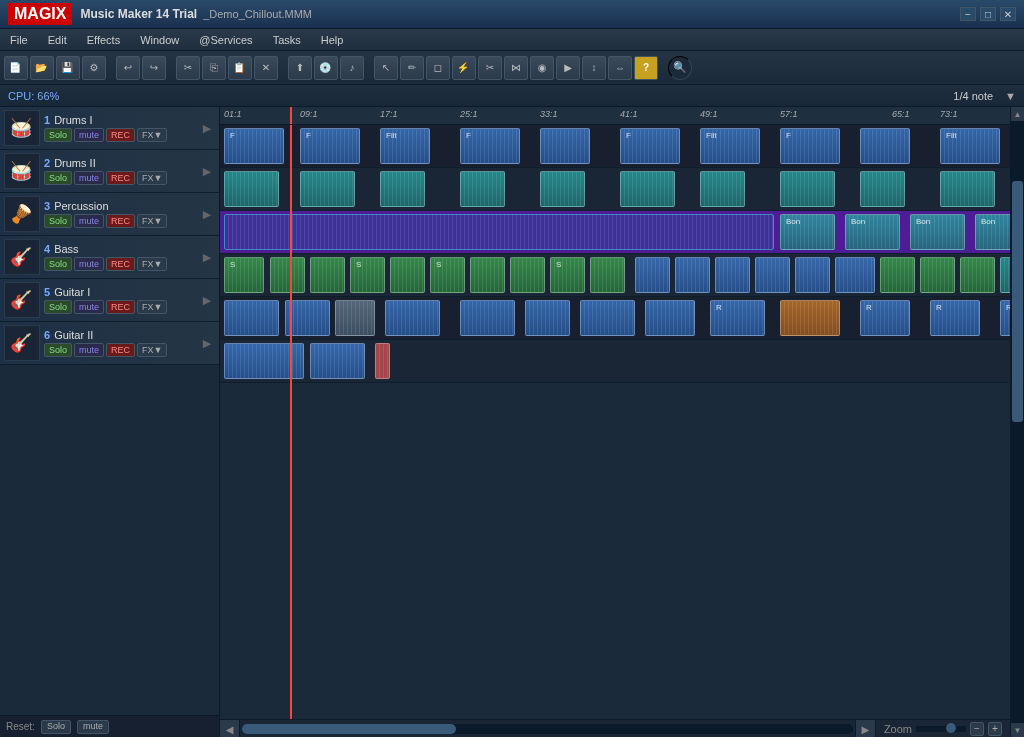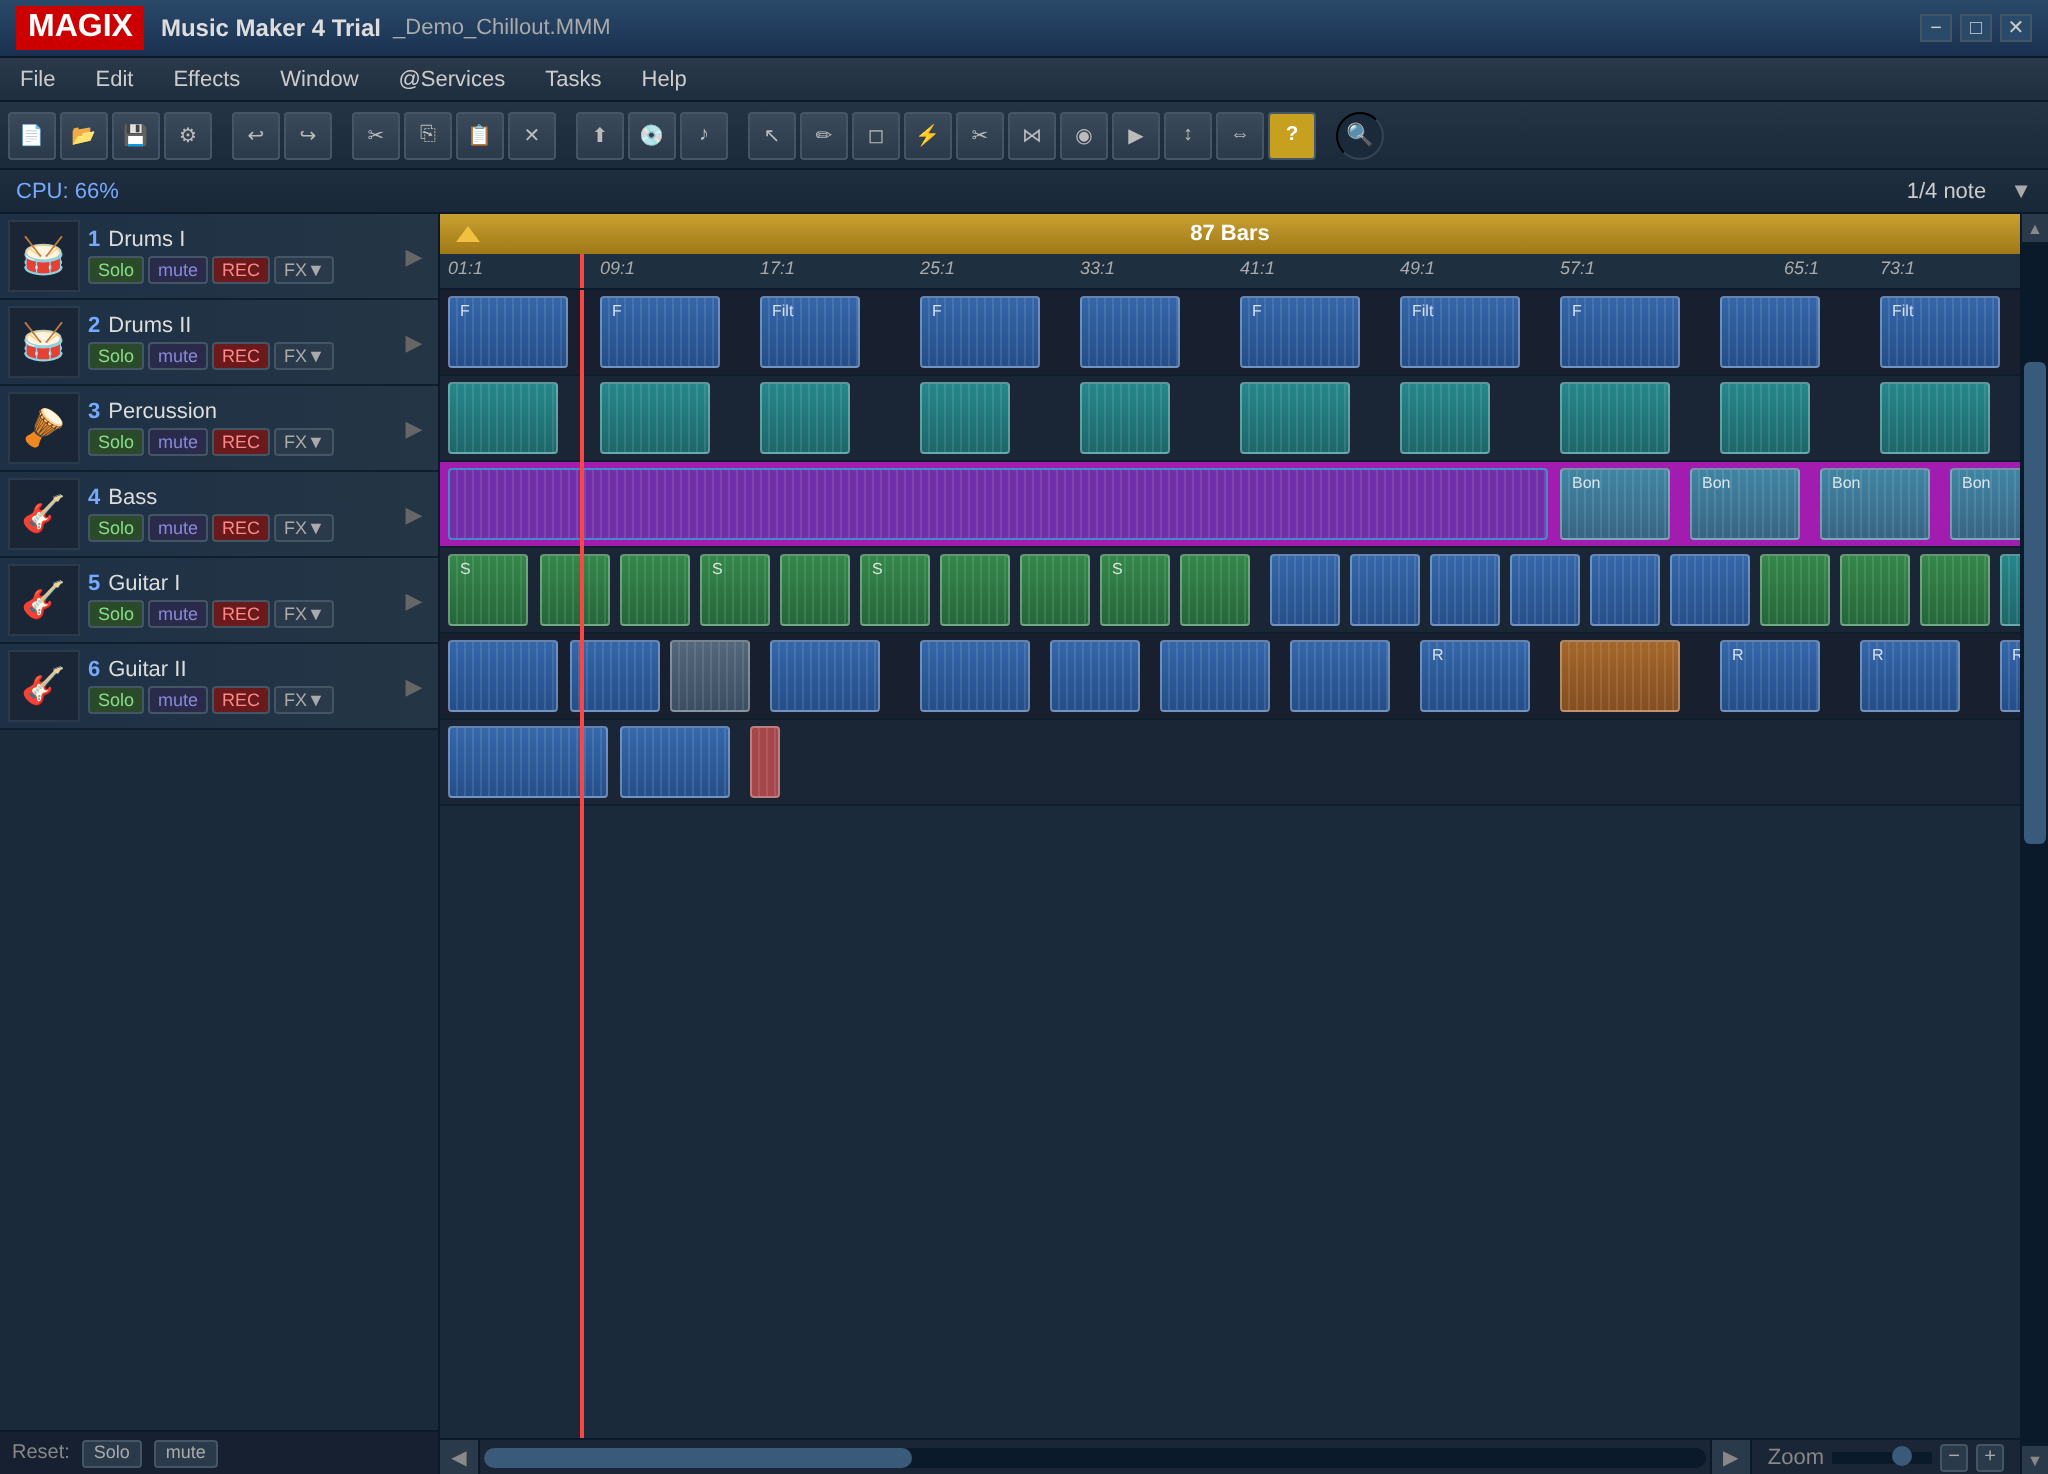--- a/index.html
+++ b/index.html
@@ -86,21 +86,21 @@
     .clip-orange { background: linear-gradient(to bottom, rgba(200,120,40,0.8), rgba(160,90,30,0.8)); }
     .clip-gray { background: linear-gradient(to bottom, rgba(100,120,140,0.8), rgba(70,90,110,0.8)); }
 
     .waveform { width: 100%; height: 100%; background: repeating-linear-gradient(90deg, transparent, transparent 3px, rgba(255,255,255,0.1) 3px, rgba(255,255,255,0.1) 4px); }
   </style>
 </head>
 <body>
 
 <div id="titlebar">
   <div class="logo">MAGIX</div>
-  <div class="title">Music Maker 4 Trial</div>
+  <div class="title">Music Maker 14 Trial</div>
   <div class="subtitle">_Demo_Chillout.MMM</div>
   <div class="win-controls">
     <div class="win-btn">−</div>
     <div class="win-btn">□</div>
     <div class="win-btn">✕</div>
   </div>
 </div>
 
 <div id="menubar">
   <div class="menu-item">File</div>
@@ -269,23 +269,20 @@
     </div>
 
     <div class="reset-bar">
       <span class="reset-label">Reset:</span>
       <div class="reset-btn">Solo</div>
       <div class="reset-btn">mute</div>
     </div>
   </div>
 
   <div id="arrangement">
-    <div id="bars-header">
-      <span>87 Bars</span>
-    </div>
     <div id="timeline">
       <div class="timeline-mark" style="left:4px">01:1</div>
       <div class="timeline-mark" style="left:80px">09:1</div>
       <div class="timeline-mark" style="left:160px">17:1</div>
       <div class="timeline-mark" style="left:240px">25:1</div>
       <div class="timeline-mark" style="left:320px">33:1</div>
       <div class="timeline-mark" style="left:400px">41:1</div>
       <div class="timeline-mark" style="left:480px">49:1</div>
       <div class="timeline-mark" style="left:560px">57:1</div>
       <div class="timeline-mark" style="left:672px">65:1</div>
@@ -367,21 +364,21 @@
           </div>
         <div class="clip clip-teal" style="left:640px;width:45px;">
             <div class="waveform"></div>
           </div>
         <div class="clip clip-teal" style="left:720px;width:55px;">
             <div class="waveform"></div>
           </div>
 
       </div>
 
-      <div class="track-lane" style="height:43px; background:#a21caf;">
+      <div class="track-lane" style="height:43px; background:#4c1d95;">
         <div class="clip clip-blue" style="left:4px;width:550px; background:rgba(40,80,160,0.4); border:1px solid #4488cc;">
             <div class="waveform"></div>
           </div>
         <div class="clip clip-teal" style="left:560px;width:55px;">
             <span class="clip-label">Bon</span>
             <div class="waveform"></div>
           </div>
         <div class="clip clip-teal" style="left:625px;width:55px;">
             <span class="clip-label">Bon</span>
             <div class="waveform"></div>

